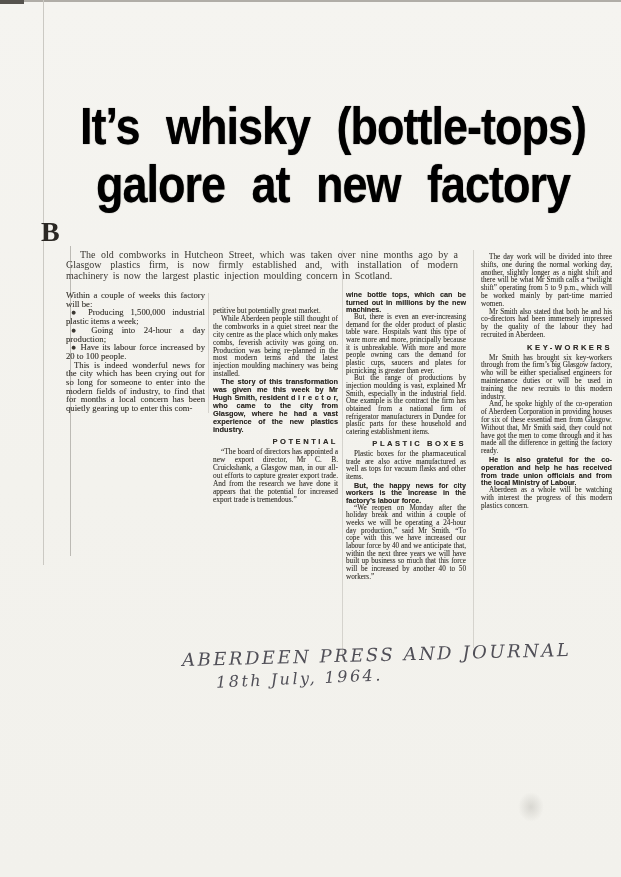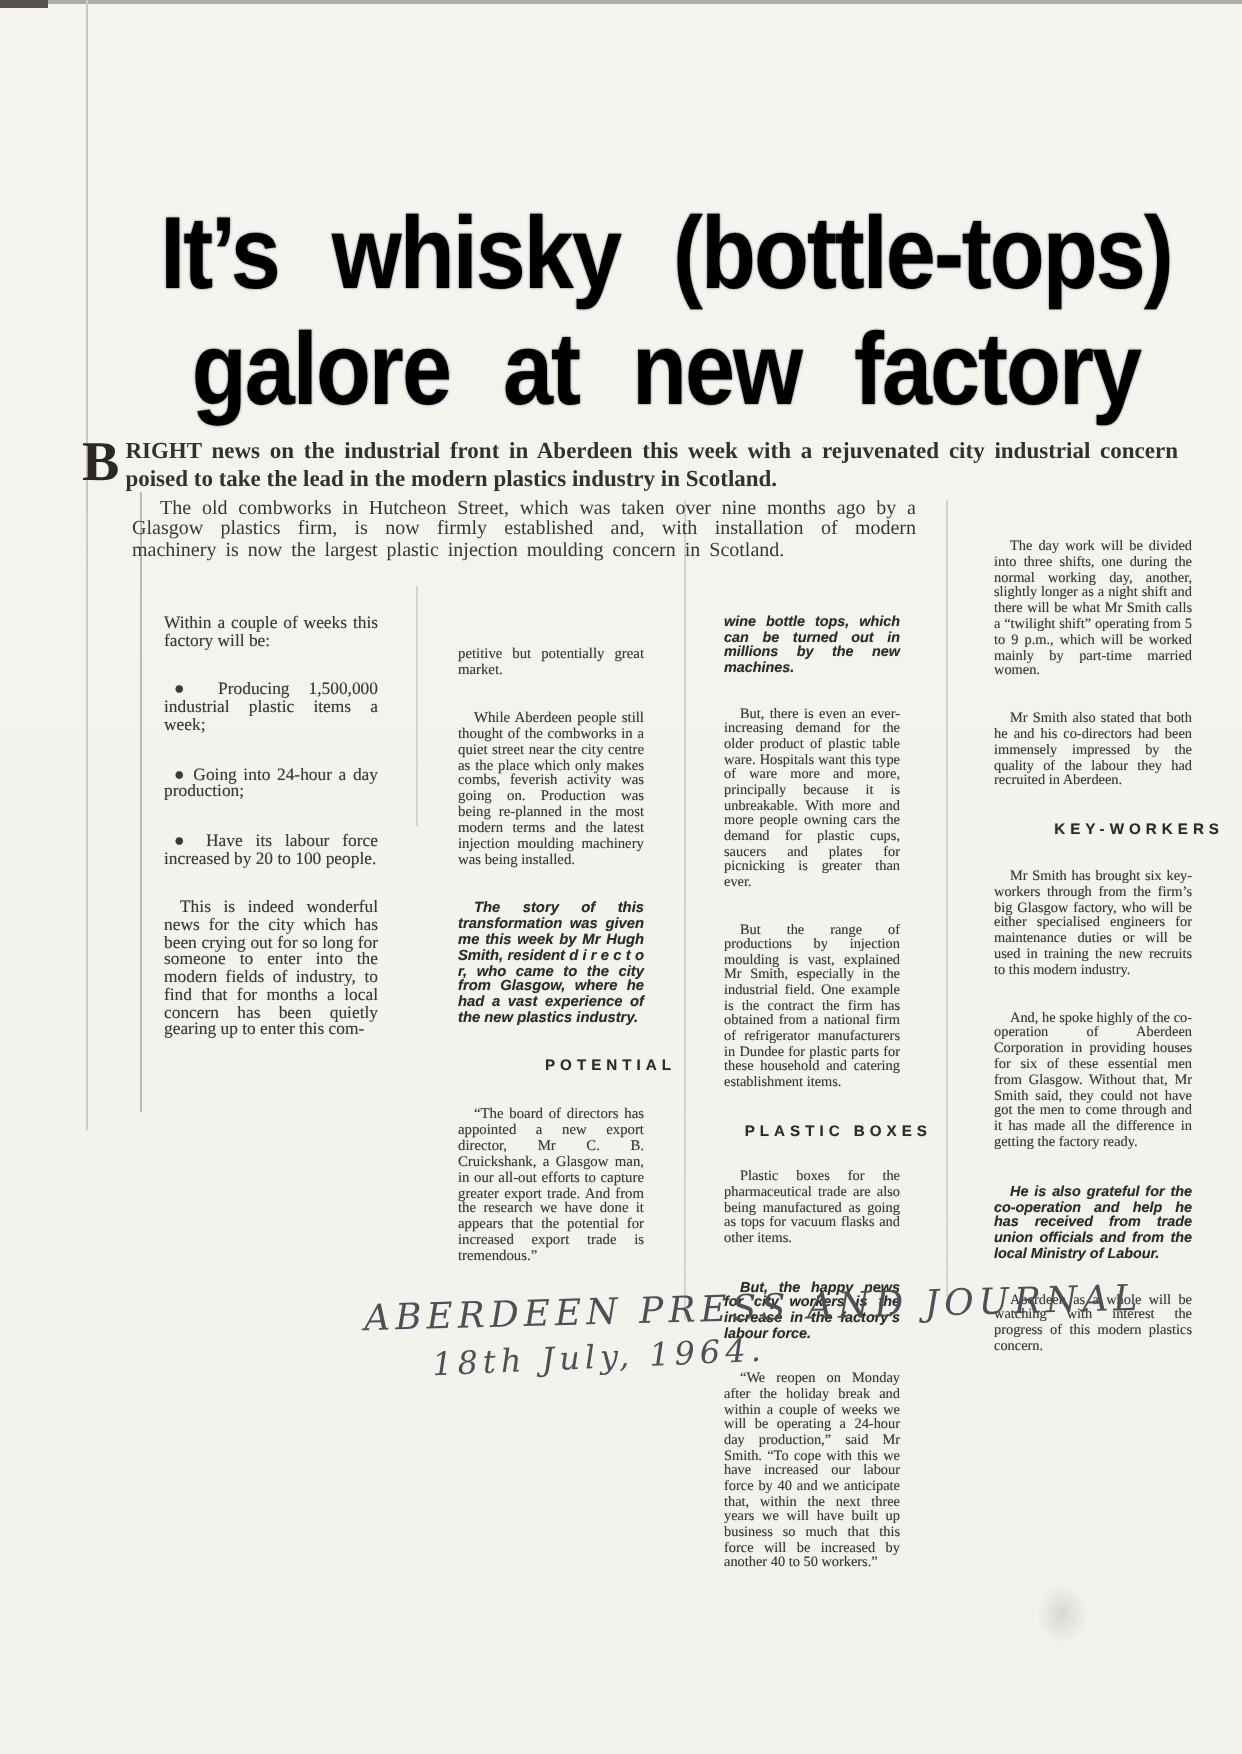--- a/index.html
+++ b/index.html
@@ -34,24 +34,24 @@
     font-weight:bold; text-align:justify; color:#34312c; }
   .dropcap { float:left; font-size:28px; line-height:26px; padding-right:3px; font-weight:bold; color:#2b2824; }
 
   
   .lead { position:absolute; left:66px; top:250px; width:392px; font-size:10px; line-height:10.4px;
     text-align:justify; text-indent:14px; word-spacing:2px; color:#3a3731; }
 
   
   .col { position:absolute; text-align:justify; color:#3c3933;
     text-shadow:0 0 .4px rgba(62,58,50,.45); }
-  .col p { margin:16px; }
+  .col p { margin:0; }
   .col p.indent { text-indent:8px; }
   .col p.bullet { text-indent:5px; }
-  .col p.bold { font-family:"Liberation Sans", sans-serif; font-weight:bold; color:#2e2b27;font-style:italic; }
+  .col p.bold { font-family:"Liberation Sans", sans-serif; font-weight:bold; color:#2e2b27; }
   .subhead { margin:4px 0 3px; text-align:right; font-family:"Liberation Sans", sans-serif;
     font-weight:bold; letter-spacing:2.5px; font-size:7.6px; color:#2e2b27; }
   .col1 { left:66px;  top:291px; width:139px; font-size:8.7px; line-height:8.7px; }
   .col2 { left:213px; top:307px; width:125px; font-size:7.4px; line-height:7.9px; }
   .col3 { left:346px; top:291px; width:120px; font-size:7.2px; line-height:7.65px; }
   .col4 { left:481px; top:254px; width:131px; font-size:7.2px; line-height:7.8px; }
 
   
   .handwriting { position:absolute; font-family:"DejaVu Serif", serif; font-style:italic;
     color:#504f57; white-space:nowrap; }
@@ -71,21 +71,21 @@
   <div class="colrule rule2"></div>
   <div class="colrule rule3"></div>
   <div class="stain"></div>
 
   <div class="headline">
     <div class="hl">It’s whisky (bottle-tops)</div>
     <div class="hl">galore at new factory</div>
   </div>
 
   <div class="intro">
-    <span class="dropcap">B</span><span>RIGHT news on the industrial front in Aberdeen this week with a rejuvenated city industrial concern poised to take the lead in the modern plastics industry in Scotland.</span>
+    <span class="dropcap">B</span>
   </div>
 
   <div class="lead">The old combworks in Hutcheon Street, which was taken over nine months ago by a Glasgow plastics firm, is now firmly established and, with installation of modern machinery is now the largest plastic injection moulding concern in Scotland.</div>
 
   <div class="col col1">
     <p>Within a couple of weeks this factory will be:</p>
     <p class="bullet">● Producing 1,500,000 industrial plastic items a week;</p>
     <p class="bullet">● Going into 24-hour a day production;</p>
     <p class="bullet">● Have its labour force increased by 20 to 100 people.</p>
     <p class="indent">This is indeed wonderful news for the city which has been crying out for so long for someone to enter into the modern fields of industry, to find that for months a local concern has been quietly gearing up to enter this com-</p>
@@ -97,21 +97,21 @@
     <p class="indent bold">The story of this transformation was given me this week by Mr Hugh Smith, resident d i r e c t o r, who came to the city from Glasgow, where he had a vast experience of the new plastics industry.</p>
     <h4 class="subhead">POTENTIAL</h4>
     <p class="indent">“The board of directors has appointed a new export director, Mr C. B. Cruickshank, a Glasgow man, in our all-out efforts to capture greater export trade. And from the research we have done it appears that the potential for increased export trade is tremendous.”</p>
   </div>
 
   <div class="col col3">
     <p class="bold">wine bottle tops, which can be turned out in millions by the new machines.</p>
     <p class="indent">But, there is even an ever-increasing demand for the older product of plastic table ware. Hospitals want this type of ware more and more, principally because it is unbreakable. With more and more people owning cars the demand for plastic cups, saucers and plates for picnicking is greater than ever.</p>
     <p class="indent">But the range of productions by injection moulding is vast, explained Mr Smith, especially in the industrial field. One example is the contract the firm has obtained from a national firm of refrigerator manufacturers in Dundee for plastic parts for these household and catering establishment items.</p>
     <h4 class="subhead">PLASTIC BOXES</h4>
-    <p class="indent">Plastic boxes for the pharmaceutical trade are also being manufactured as going as tops for vacuum flasks and other items.</p>
+    <p class="indent">Plastic boxes for the pharmaceutical trade are also active manufactured as well as tops for vacuum flasks and other items.</p>
     <p class="indent bold">But, the happy news for city workers is the increase in the factory’s labour force.</p>
     <p class="indent">“We reopen on Monday after the holiday break and within a couple of weeks we will be operating a 24-hour day production,” said Mr Smith. “To cope with this we have increased our labour force by 40 and we anticipate that, within the next three years we will have built up business so much that this force will be increased by another 40 to 50 workers.”</p>
   </div>
 
   <div class="col col4">
     <p class="indent">The day work will be divided into three shifts, one during the normal working day, another, slightly longer as a night shift and there will be what Mr Smith calls a “twilight shift” operating from 5 to 9 p.m., which will be worked mainly by part-time married women.</p>
     <p class="indent">Mr Smith also stated that both he and his co-directors had been immensely impressed by the quality of the labour they had recruited in Aberdeen.</p>
     <h4 class="subhead">KEY-WORKERS</h4>
     <p class="indent">Mr Smith has brought six key-workers through from the firm’s big Glasgow factory, who will be either specialised engineers for maintenance duties or will be used in training the new recruits to this modern industry.</p>
     <p class="indent">And, he spoke highly of the co-operation of Aberdeen Corporation in providing houses for six of these essential men from Glasgow. Without that, Mr Smith said, they could not have got the men to come through and it has made all the difference in getting the factory ready.</p>

